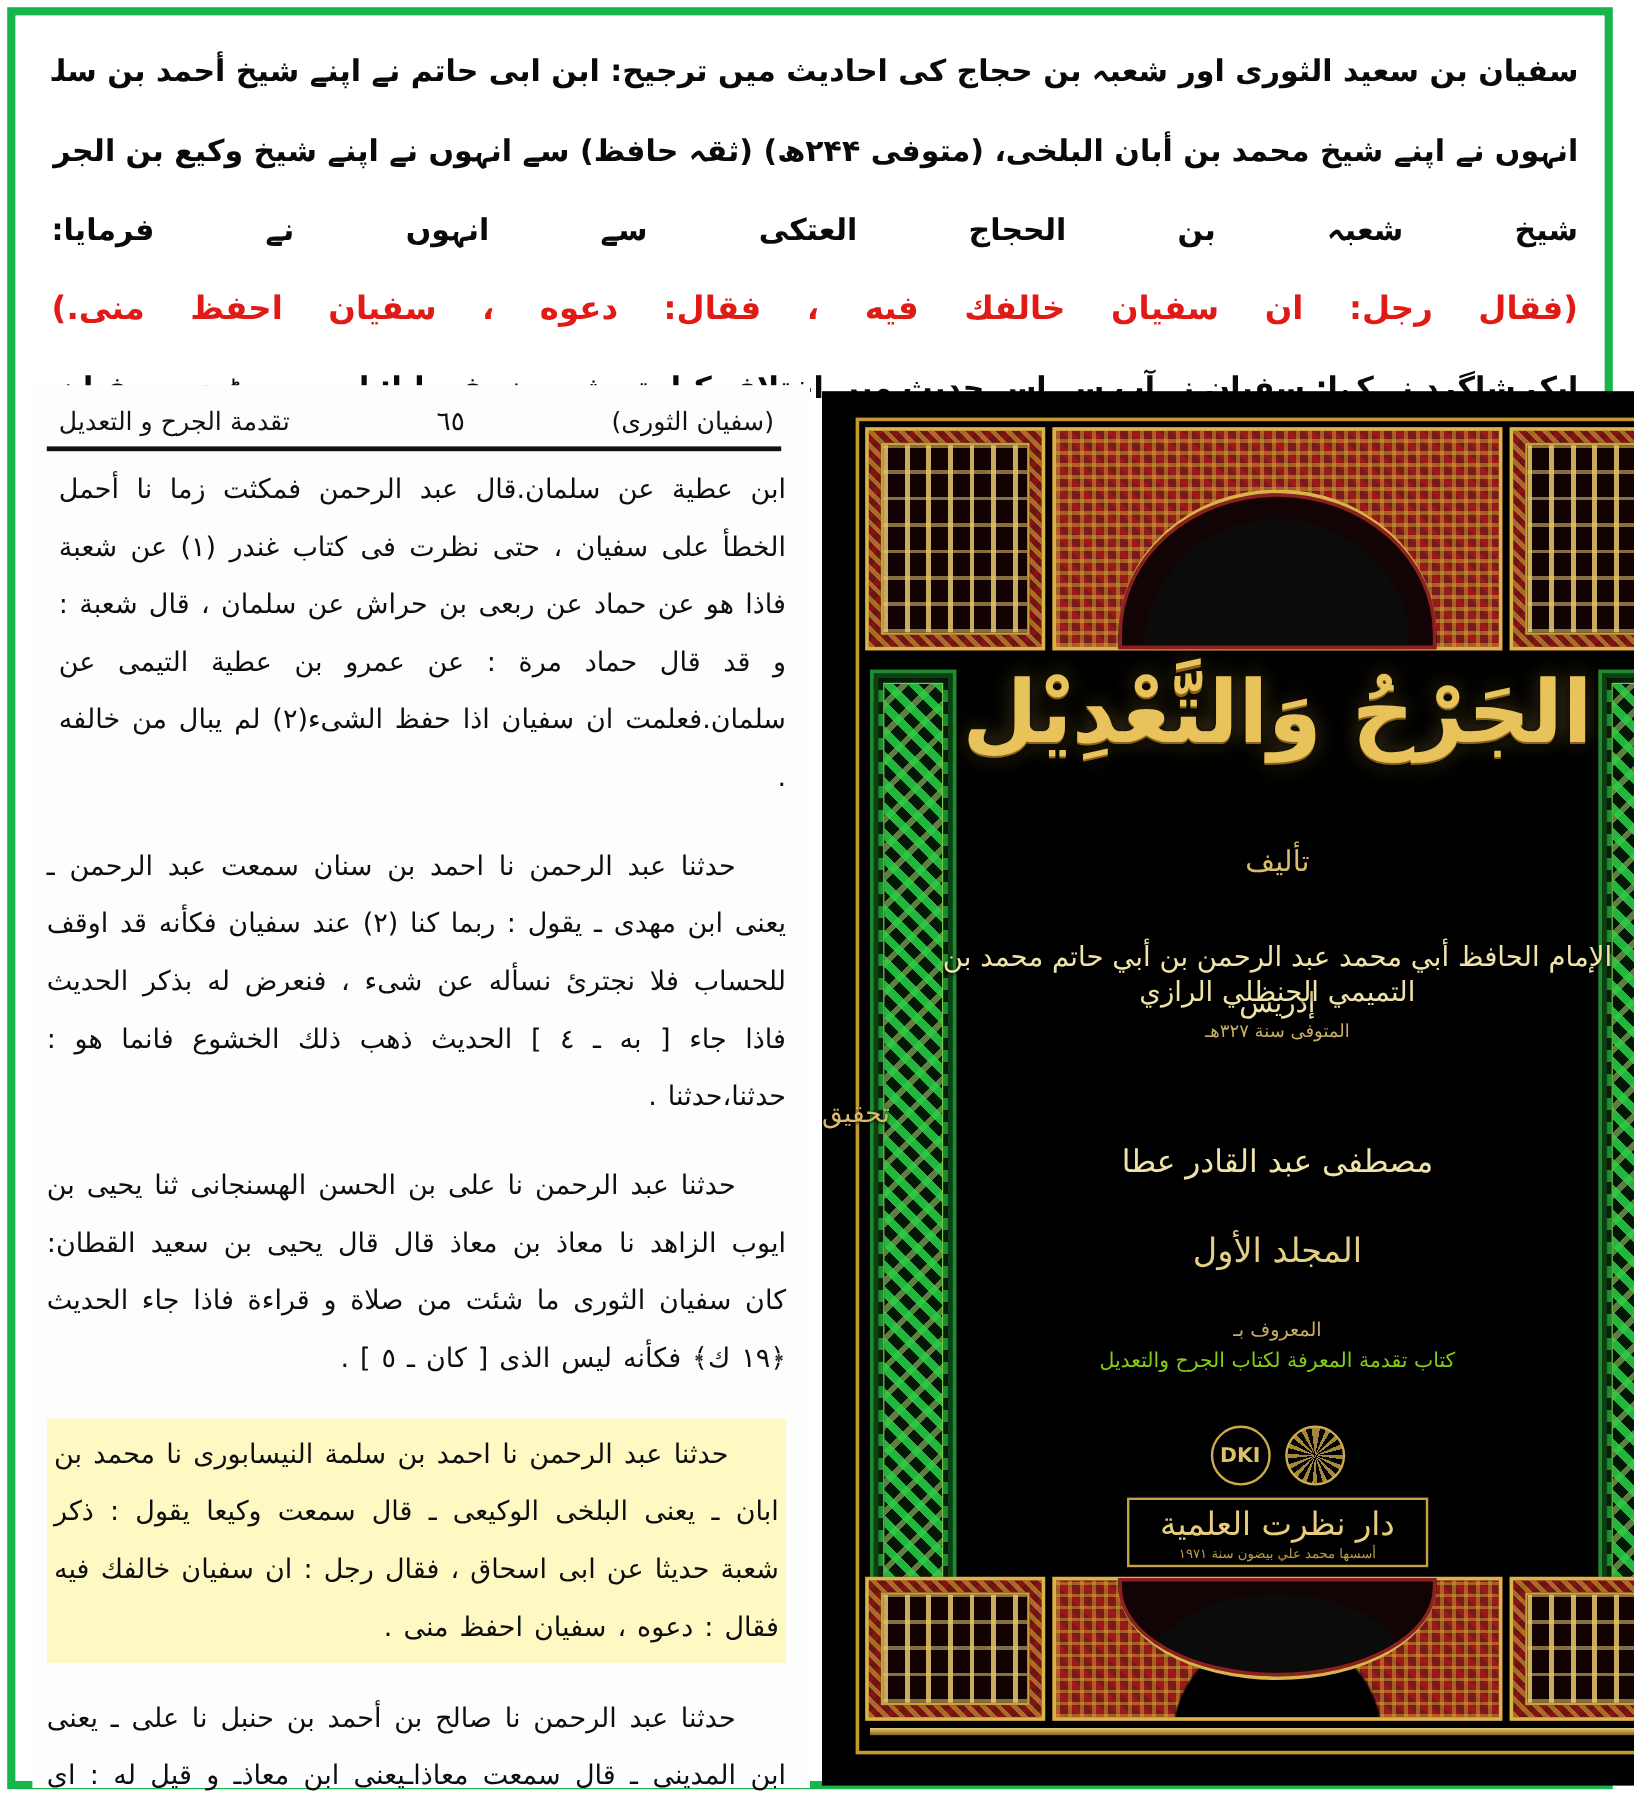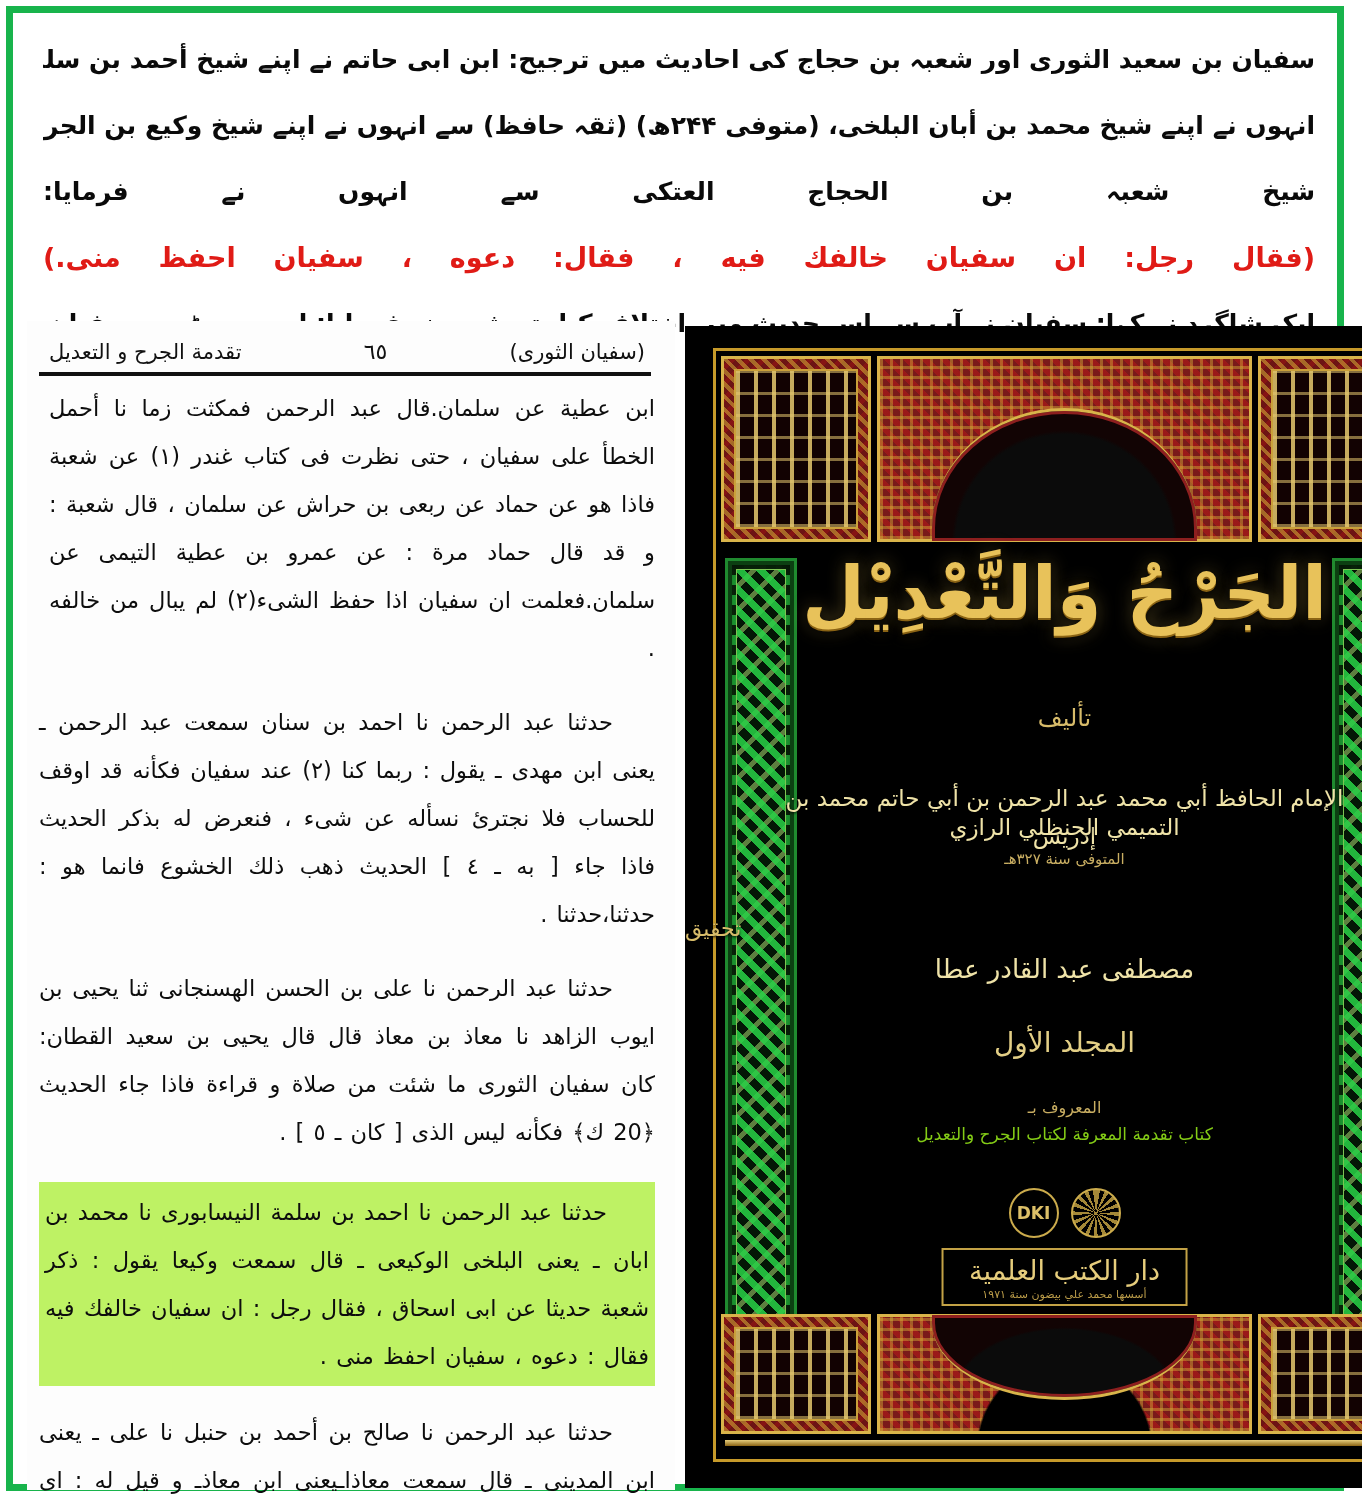--- a/index.html
+++ b/index.html
@@ -108,21 +108,21 @@
     font-family: "DejaVu Sans", sans-serif;
     font-size: 22.5px;
     line-height: 48px;
     color: #0d0d0d;
     margin: 0 2px 26px 2px;
     text-indent: 42px;
     word-spacing: 2px;
   }
   .scan-para.no-indent { text-indent: 0; margin-left: 12px; }
   .scan-para.highlight {
-    background: #bef264;
+    background: #fef9c3;
     text-indent: 42px;
     padding: 6px 6px 6px 6px;
     margin: 8px 2px 22px 2px;
   }
 
   
   #book-cover {
     position: absolute;
     left: 664px;
     top: 13px;
@@ -421,21 +421,21 @@
 
         <div id="scan-header">
           <span class="hdr-right">تقدمة الجرح و التعديل</span>
           <span class="hdr-center">٦٥</span>
           <span class="hdr-left">(سفيان الثورى)</span>
         </div>
         <div id="scan-rule"></div>
 
         <p class="scan-para no-indent">ابن عطية عن سلمان.قال عبد الرحمن فمكثت زما نا أحمل الخطأ على سفيان ، حتى نظرت فى كتاب غندر (١) عن شعبة فاذا هو عن حماد عن ربعى بن حراش عن سلمان ، قال شعبة : و قد قال حماد مرة : عن عمرو بن عطية التيمى عن سلمان.فعلمت ان سفيان اذا حفظ الشىء(٢) لم يبال من خالفه .</p>
         <p class="scan-para">حدثنا عبد الرحمن نا احمد بن سنان سمعت عبد الرحمن ـ يعنى ابن مهدى ـ يقول : ربما كنا (٢) عند سفيان فكأنه قد اوقف للحساب فلا نجترئ نسأله عن شىء ، فنعرض له بذكر الحديث فاذا جاء [ به ـ ٤ ] الحديث ذهب ذلك الخشوع فانما هو : حدثنا،حدثنا .</p>
-        <p class="scan-para">حدثنا عبد الرحمن نا على بن الحسن الهسنجانى ثنا يحيى بن ايوب الزاهد نا معاذ بن معاذ قال قال يحيى بن سعيد القطان: كان سفيان الثورى ما شئت من صلاة و قراءة فاذا جاء الحديث ﴿20 ك﴾ فكأنه ليس الذى [ كان ـ ٥ ] .</p>
+        <p class="scan-para">حدثنا عبد الرحمن نا على بن الحسن الهسنجانى ثنا يحيى بن ايوب الزاهد نا معاذ بن معاذ قال قال يحيى بن سعيد القطان: كان سفيان الثورى ما شئت من صلاة و قراءة فاذا جاء الحديث ﴿١٩ ك﴾ فكأنه ليس الذى [ كان ـ ٥ ] .</p>
         <p class="scan-para highlight">حدثنا عبد الرحمن نا احمد بن سلمة النيسابورى نا محمد بن ابان ـ يعنى البلخى الوكيعى ـ قال سمعت وكيعا يقول : ذكر شعبة حديثا عن ابى اسحاق ، فقال رجل : ان سفيان خالفك فيه فقال : دعوه ، سفيان احفظ منى .</p>
         <p class="scan-para">حدثنا عبد الرحمن نا صالح بن أحمد بن حنبل نا على ـ يعنى ابن المدينى ـ قال سمعت معاذاـيعنى ابن معاذـ و قيل له : اى اصحاب ابى</p>
 
       </div>
 
       <div id="book-cover">
         <div class="cover-outer-gold"></div>
 
         <div class="top-band">
           <div class="band-panel side"></div>
@@ -458,21 +458,21 @@
 
         <div class="cover-known-label">المعروف بـ</div>
         <div class="cover-known-text">كتاب تقدمة المعرفة لكتاب الجرح والتعديل</div>
 
         <div class="cover-logos">
           <div class="logo-circle">DKI</div>
           <div class="logo-circle arabesque"></div>
         </div>
 
         <div class="cover-publisher-box">
-          <div class="cover-publisher">دار الكتب العلمية</div>
+          <div class="cover-publisher">دار نظرت العلمية</div>
           <div class="cover-publisher-addr">أسسها محمد علي بيضون سنة ١٩٧١</div>
         </div>
         <div class="cover-publisher-city">بيروت ــ لبنان</div>
 
         <div class="bottom-band">
           <div class="band-panel side"></div>
           <div class="band-panel center"></div>
           <div class="band-panel side"></div>
         </div>
         <div class="cover-base-rule"></div>

